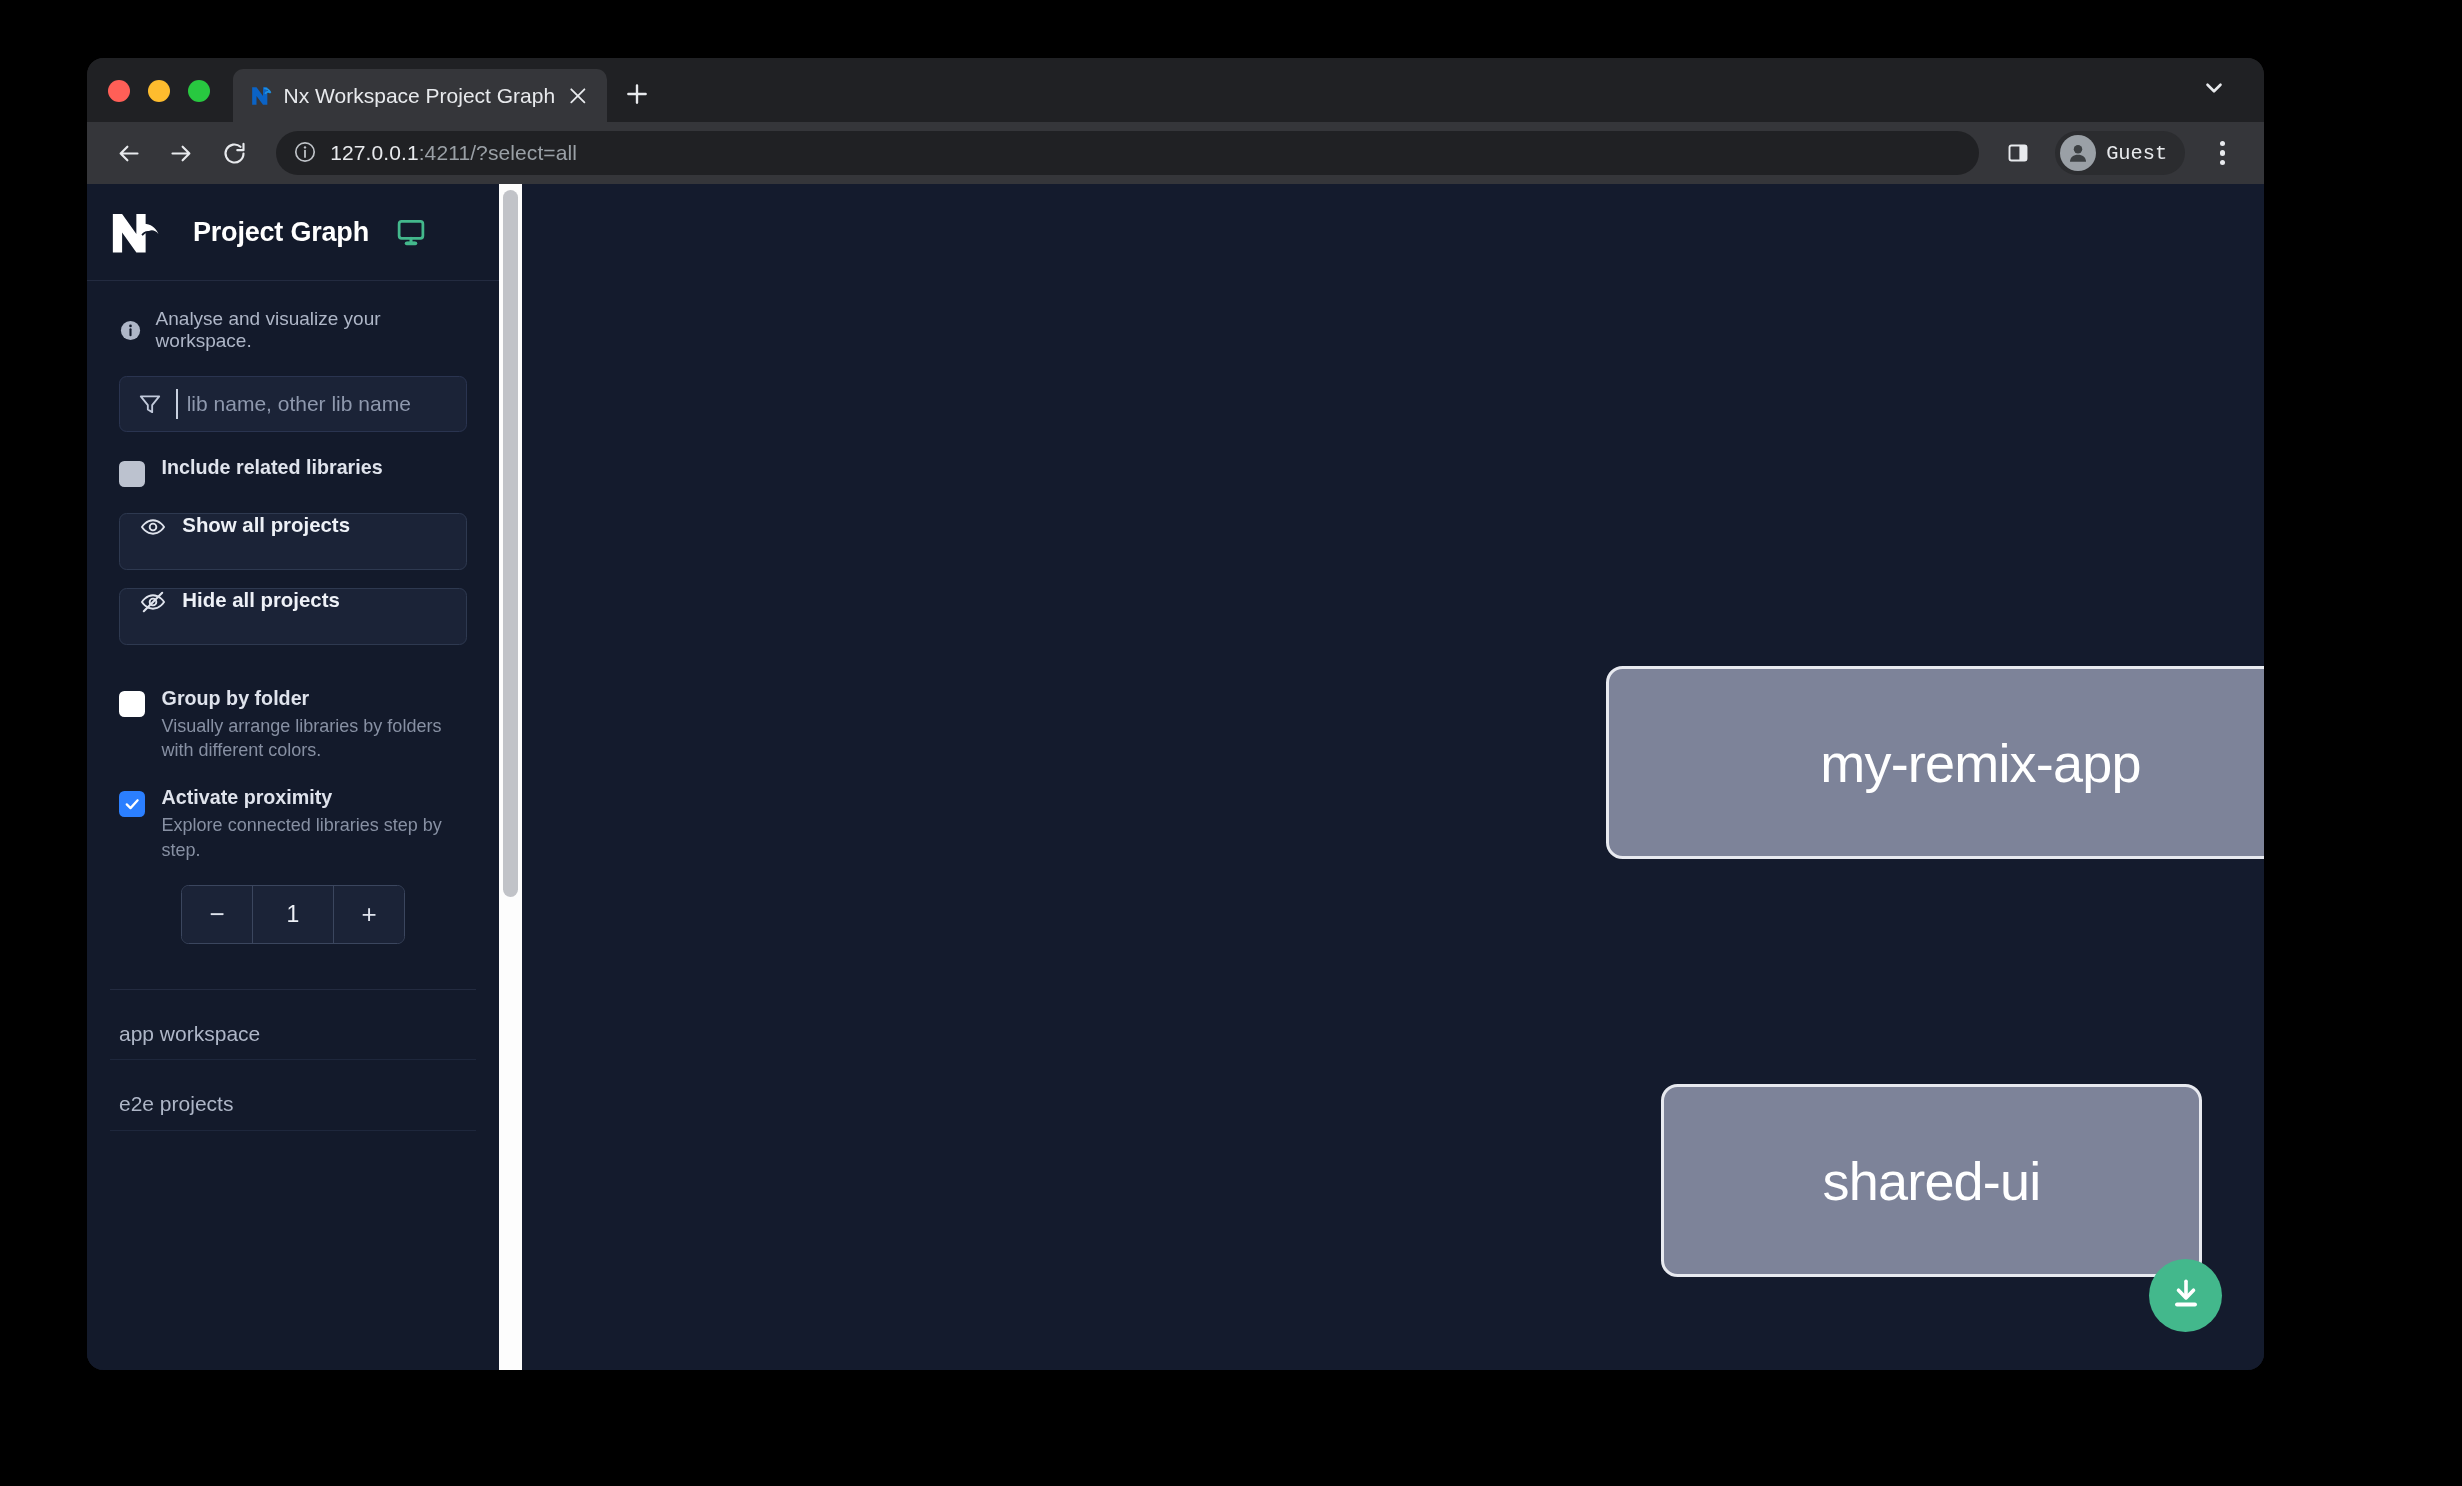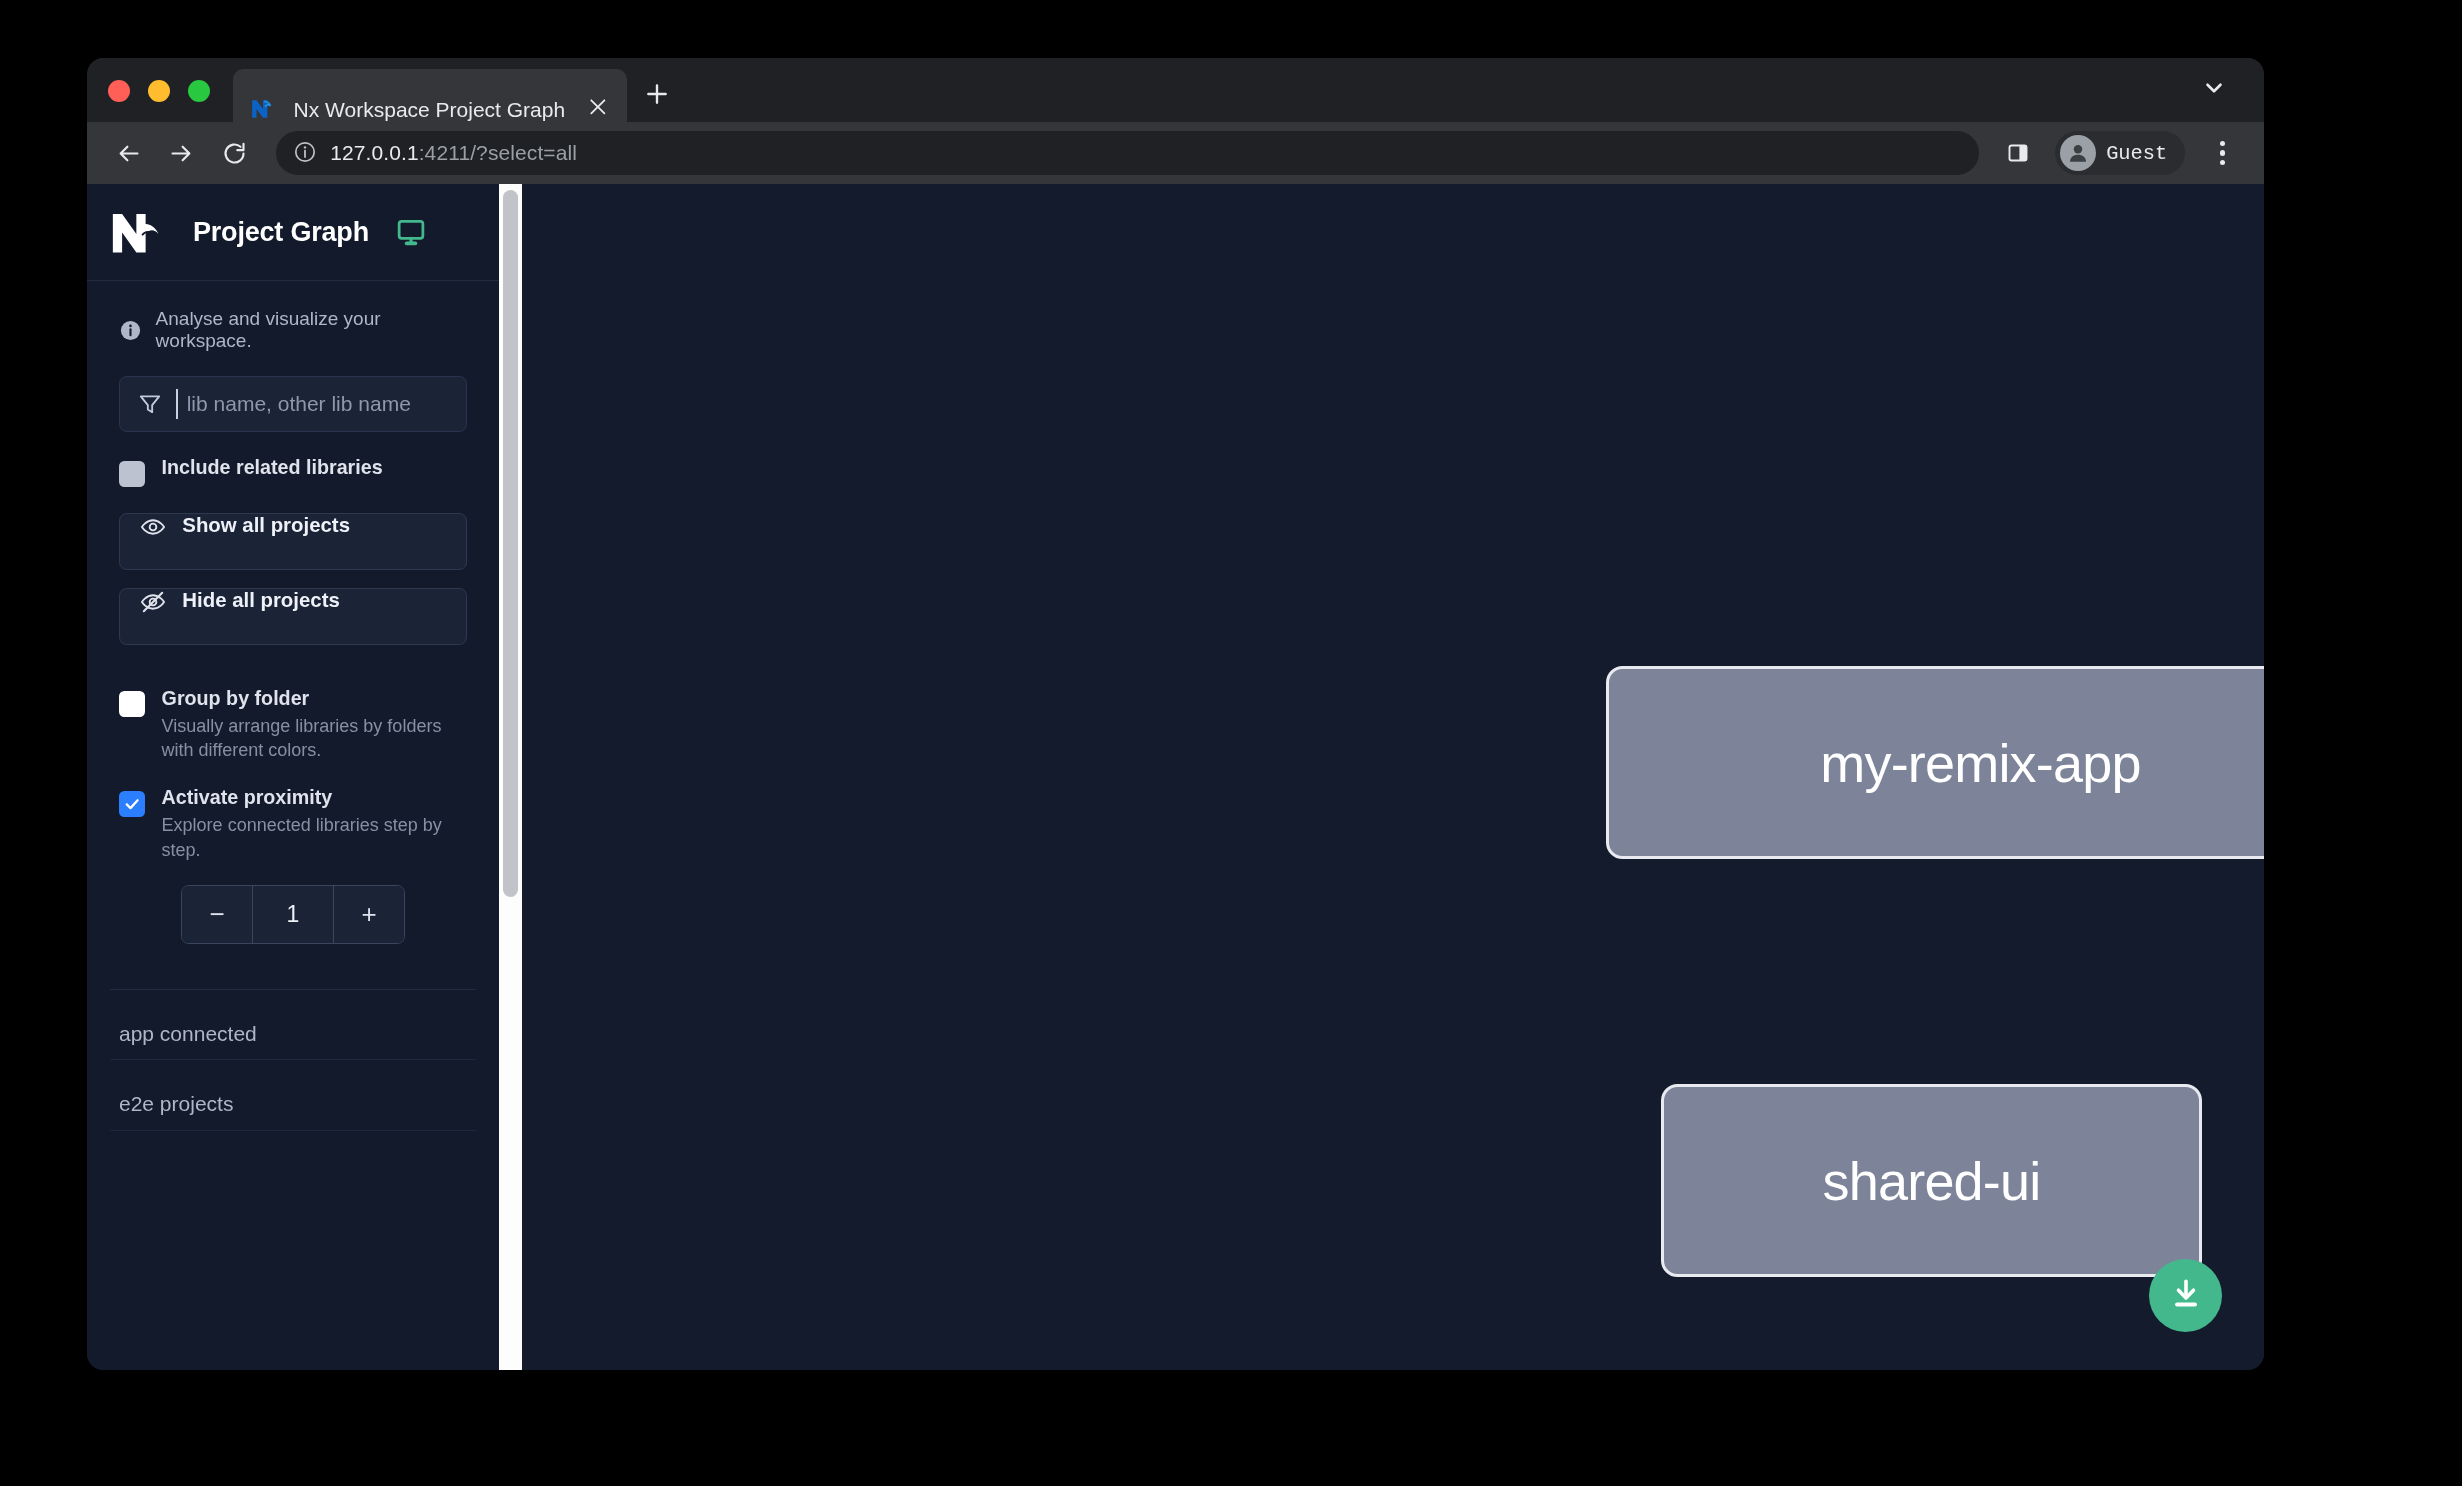--- a/index.html
+++ b/index.html
@@ -43,23 +43,23 @@
   .tl.red { background: #ff5f57; }
   .tl.yellow { background: #febc2e; }
   .tl.green { background: #28c840; }
 
   .tab {
     height: 53px;
     min-width: 348px;
     background: #35363a;
     border-radius: 10.6px 10.6px 0 0;
     display: flex;
-    align-items: flex-end;
+    align-items: center;
     padding: 0 13.6px 0 16.6px;
-    gap: 18px;
+    gap: 8px;
   }
   .tab-favicon {
     width: 26px; height: 26px;
     display: flex; align-items: center; justify-content: center;
     flex: 0 0 auto;
   }
   .tab-title {
     color: #e8eaed;
     font-size: 21px;
     white-space: nowrap;
@@ -537,21 +537,21 @@
               <div class="step-btn">−</div>
               <div class="step-val">1</div>
               <div class="step-btn">+</div>
             </div>
           </div>
 
           <div class="sb-divider"></div>
         </div>
 
         <div class="proj-list">
-          <div class="proj-item">app connected</div>
+          <div class="proj-item">app workspace</div>
           <div class="proj-item">e2e projects</div>
         </div>
       </div>
     </div>
 
     <div class="scroll-track">
       <div class="scroll-thumb"></div>
     </div>
 
     <div class="graph">

